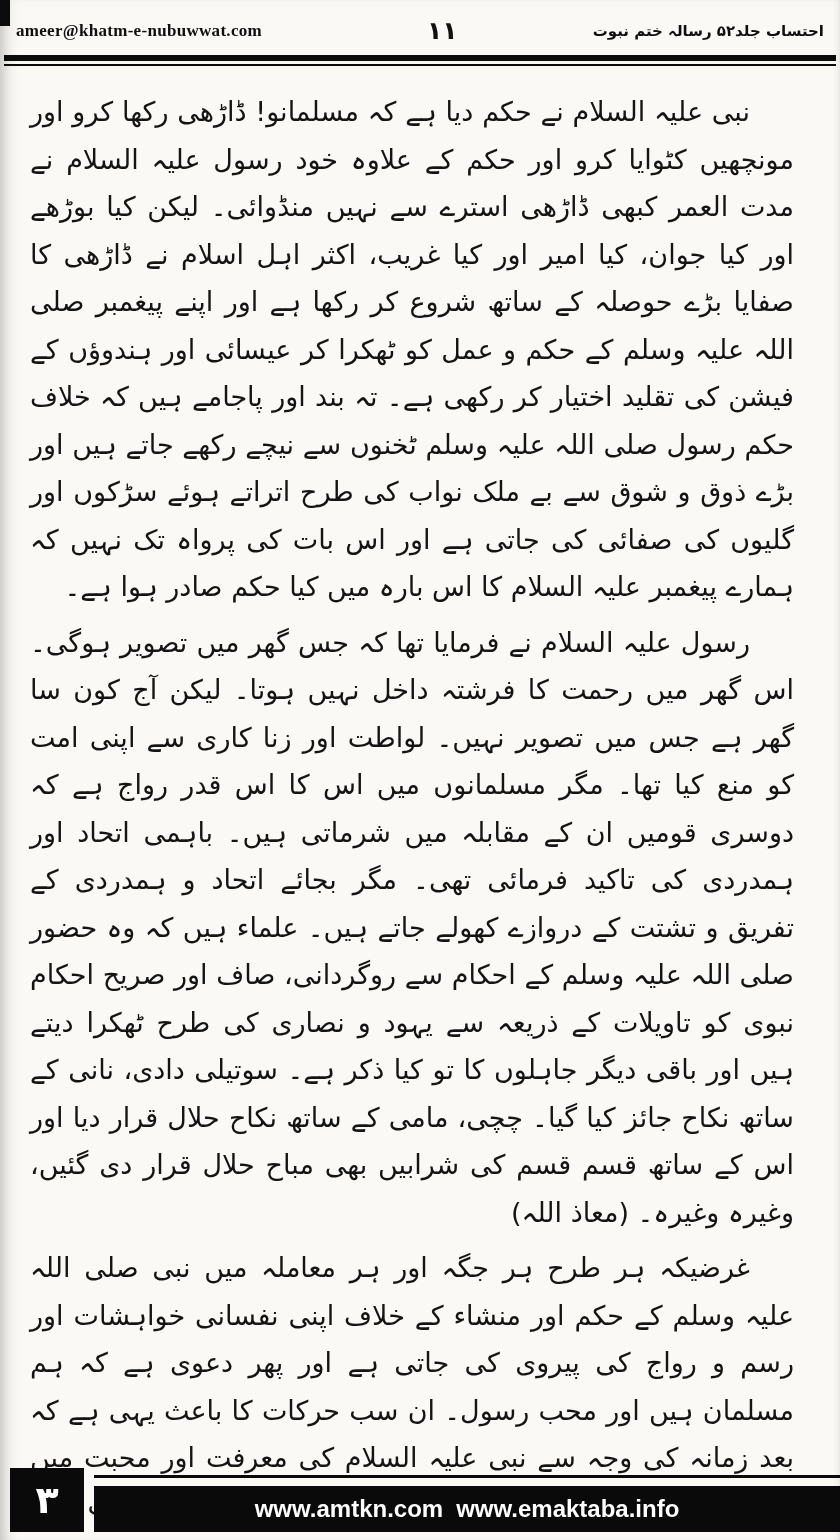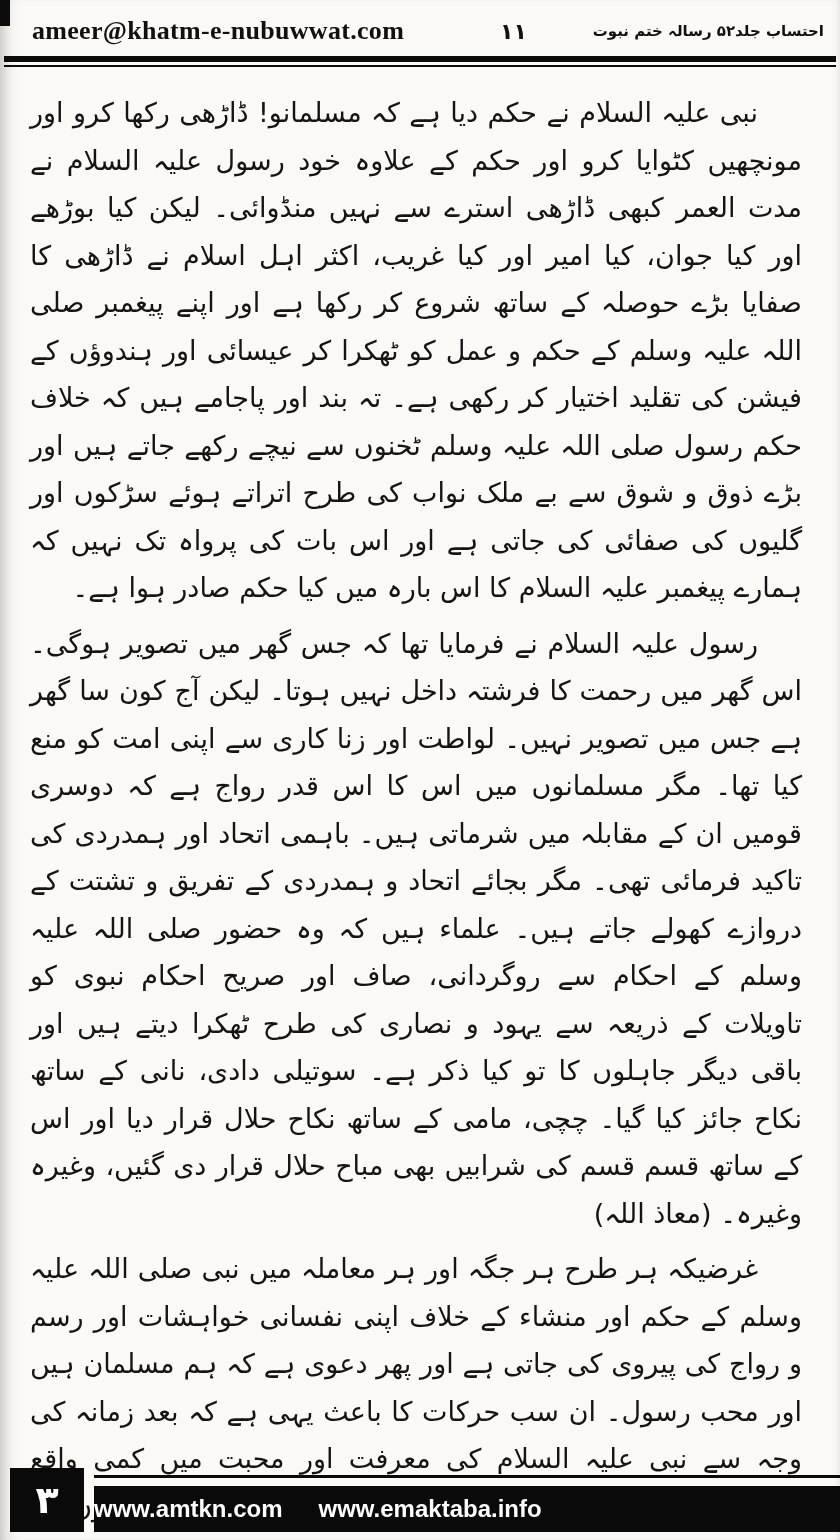--- a/index.html
+++ b/index.html
@@ -17,29 +17,28 @@
     box-shadow: inset 14px 0 18px -14px rgba(0,0,0,0.35), inset -6px 0 10px -8px rgba(0,0,0,0.2);
   }
   .header {
     display: flex;
     align-items: center;
     justify-content: space-between;
     padding: 16px 16px 8px 16px;
   }
   .email {
     font-weight: bold;
-    font-size: 26px;
+    font-size: 17px;
     letter-spacing: 0.3px;
     color: #101010;
     font-family: "Liberation Serif", serif;
-    margin-left: 16px;
   }
   .page-top-num {
     font-family: "DejaVu Sans", sans-serif;
-    font-size: 22px;
+    font-size: 25px;
     font-weight: bold;
     color: #101010;
     padding-left: 30px;
   }
   .title-urdu {
     direction: rtl;
     font-family: "DejaVu Sans", sans-serif;
     font-size: 15px;
     font-weight: bold;
     color: #101010;
@@ -51,21 +50,21 @@
   .body-text {
     direction: rtl;
     padding: 22px 30px 0 30px;
     font-family: "DejaVu Sans", sans-serif;
     font-size: 27px;
     color: #141414;
     text-align: justify;
     line-height: 1.76;
   }
   .body-text p {
-    margin: 0 8px 8px 0;
+    margin: 0 16px 8px 0;
     text-indent: 44px;
   }
   .footer {
     position: absolute;
     left: 0; bottom: 0;
     width: 840px; height: 80px;
   }
   .page-num-box {
     position: absolute;
     left: 10px; bottom: 8px;
@@ -82,22 +81,22 @@
     left: 94px; right: 0; bottom: 62px;
     height: 3px;
     background: #0a0a0a;
   }
   .footer-bar {
     position: absolute;
     left: 94px; right: 0; bottom: 8px;
     height: 46px;
     background: #0a0a0a;
     color: #ffffff;
-    display: flex; align-items: center; 
-    gap: 36px;
+    display: flex; align-items: center; justify-content: center;
+    gap: 13px;
     font-family: "Liberation Sans", sans-serif;
     font-weight: bold;
     font-size: 24px;
     white-space: nowrap;
   }
   .corner-artifact {
     position: absolute;
     left: 0; top: 0;
     width: 10px; height: 26px;
     background: #0c0c0c;

